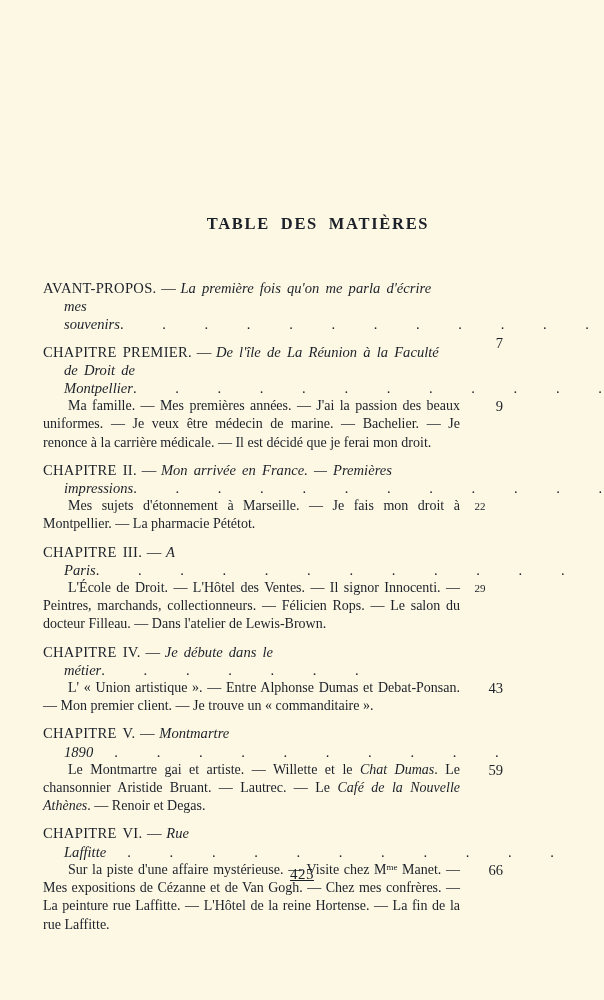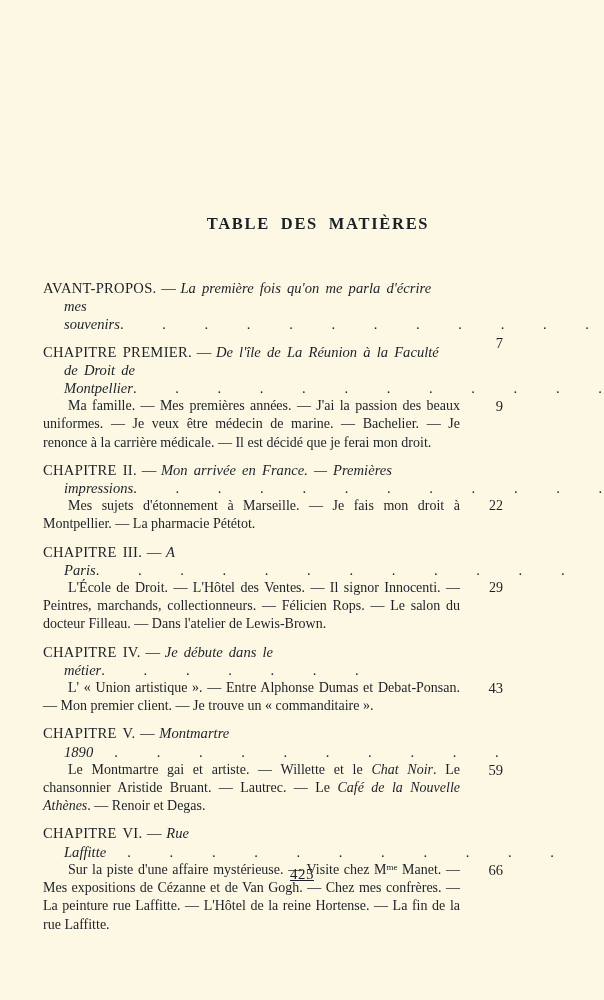--- a/index.html
+++ b/index.html
@@ -93,21 +93,21 @@
   }
 
   .folio {
     position: absolute;
     right: 0;
     width: 46px;
     text-align: right;
     font-size: 14.6px;
     line-height: 18.2px;
   }
-  .folio.small { font-size: 14px; }
+  .folio.small { font-size: 11px; text-align: center; }
 
   
   .entry-desc {
     font-size: 14px;
     line-height: 18.2px;
     text-align: justify;
     text-indent: 25px;
     padding-right: 0;
     margin-top: 0;
     width: 417px;
@@ -216,21 +216,21 @@
         <span class="head-inner">
           <span class="first">
             <span class="chap-label">CHAPITRE V.</span>
             <span class="chap-dash">—</span>
           </span>
           <span class="chap-title">Montmartre 1890</span><span class="leader">&nbsp;.&nbsp;.&nbsp;.&nbsp;.&nbsp;.&nbsp;.&nbsp;.&nbsp;.&nbsp;.&nbsp;.</span>
         </span>
         <span class="folio">59</span>
       </div>
       <div class="entry-desc">
-        Le Montmartre gai et artiste. — Willette et le <i>Chat Noir</i>. Le chansonnier Aristide Bruant. — Lautrec. — Le <i>Café de la Nouvelle Athènes</i>. — Renoir et Degas.
+        Le Montmartre gai et artiste. — Willette et le <i>Chat Dumas</i>. Le chansonnier Aristide Bruant. — Lautrec. — Le <i>Café de la Nouvelle Athènes</i>. — Renoir et Degas.
       </div>
     </div>
 
     <div class="entry">
       <div class="entry-head">
         <span class="head-inner">
           <span class="first">
             <span class="chap-label">CHAPITRE VI.</span>
             <span class="chap-dash">—</span>
           </span>

